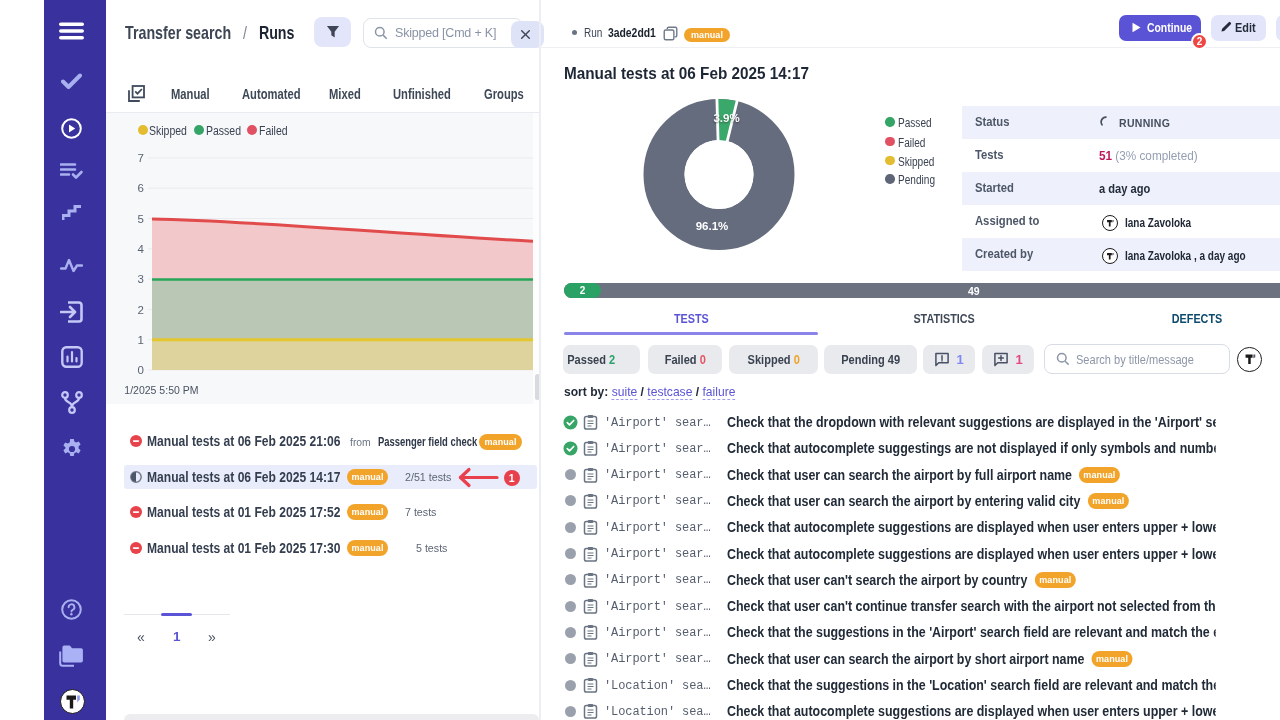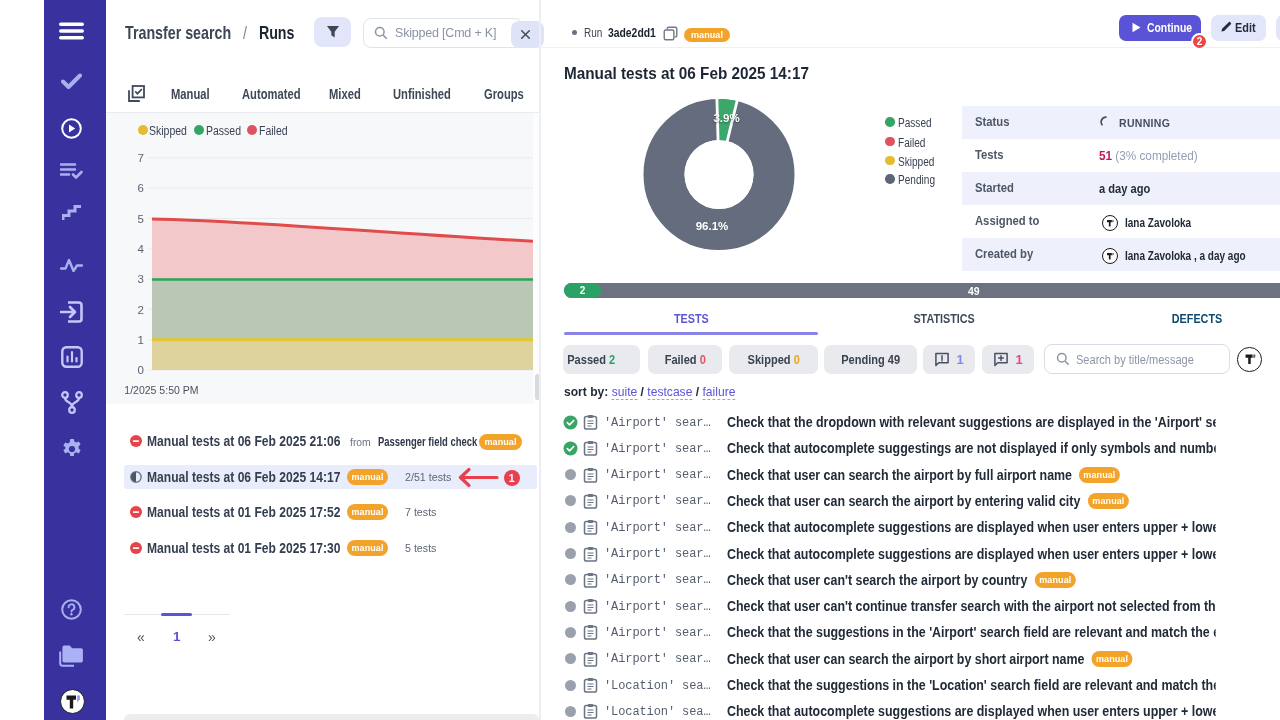--- a/index.html
+++ b/index.html
@@ -175,21 +175,21 @@
   <div class="abs sx" style="left:103px;top:504px;font-size:14.3px;font-weight:bold;color:#343e4f;transform:scaleX(0.845);white-space:nowrap;">Manual tests at 01 Feb 2025 17:52</div>
   <div class="badge abs" style="left:303px;top:504px;width:41px;height:16px;">manual</div>
   <div class="abs sx" style="left:361px;top:506px;font-size:11px;color:#5d6675;transform:scaleX(0.97);">7 tests</div>
 
   <svg class="abs" style="left:86px;top:542px;" width="12" height="12" viewBox="0 0 13 13">
       <circle cx="6.5" cy="6.5" r="6.5" fill="#e8434a"></circle>
       <rect x="3" y="5.6" width="7" height="1.9" rx="0.9" fill="#fff"></rect>
     </svg>
   <div class="abs sx" style="left:103px;top:540px;font-size:14.3px;font-weight:bold;color:#343e4f;transform:scaleX(0.845);white-space:nowrap;">Manual tests at 01 Feb 2025 17:30</div>
   <div class="badge abs" style="left:303px;top:540px;width:41px;height:16px;">manual</div>
-  <div class="abs sx" style="left:361px;top:542px;font-size:11px;color:#5d6675;transform:scaleX(0.97);">5 tests</div>
+  <div class="abs sx" style="left:372px;top:542px;font-size:11px;color:#5d6675;transform:scaleX(0.97);">5 tests</div>
 
   <div class="abs" style="left:80px;top:614px;width:106px;height:1px;background:#e5e7eb;"></div>
   <div class="abs" style="left:117px;top:612.5px;width:31px;height:3px;background:#5b54d6;border-radius:2px;"></div>
   <div class="abs" style="left:93px;top:629px;font-size:14px;color:#4b5563;">«</div>
   <div class="abs" style="left:129px;top:629px;font-size:13.5px;font-weight:bold;color:#5b54d6;">1</div>
   <div class="abs" style="left:164px;top:629px;font-size:14px;color:#4b5563;">»</div>
 
   <div class="abs" style="left:80px;top:714px;width:415px;height:6px;background:#ededf0;border-radius:8px 8px 0 0;"></div>
 
   <div class="abs" style="left:495px;top:0;width:2px;height:720px;background:#eceef4;"></div>

